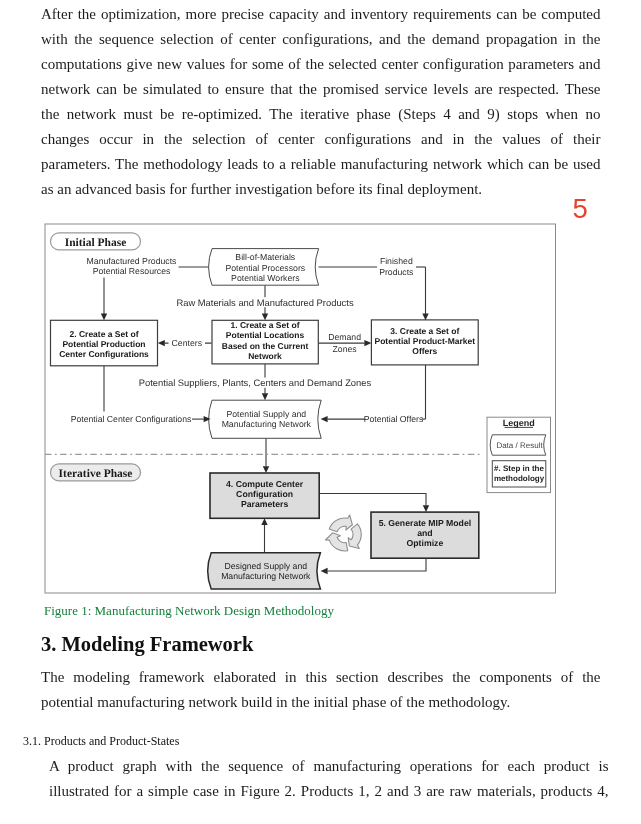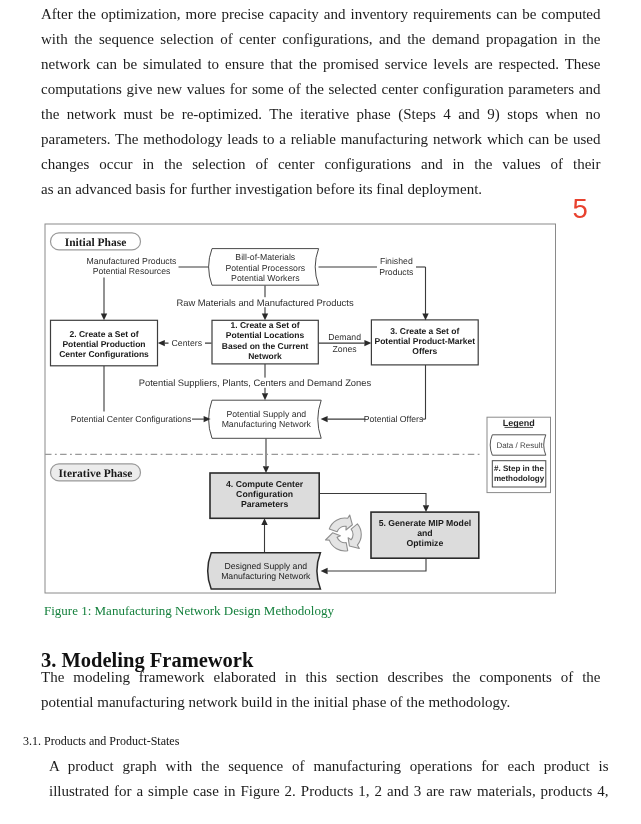--- a/index.html
+++ b/index.html
@@ -2,40 +2,40 @@
 <html><head>
 <meta charset="utf-8">
 <style>
   html,body{margin:0;padding:0;background:#ffffff;}
   #page{position:relative;width:629px;height:824px;background:#ffffff;overflow:hidden;}
   .para{position:absolute;left:41px;width:559.5px;font-family:"Liberation Serif",serif;
         font-size:15px;line-height:25px;color:#1c1c1c;}
   .para div{text-align:justify;text-align-last:justify;white-space:normal;}
   .para div.last{text-align:center;text-align-last:left;}
   .h1{position:absolute;left:41px;font-family:"Liberation Serif",serif;font-weight:bold;
-      font-size:20.5px;line-height:20.5px;color:#111;white-space:nowrap;margin-top:16px;}
+      font-size:20.5px;line-height:20.5px;color:#111;white-space:nowrap;}
   .h2{position:absolute;left:23px;font-family:"Liberation Serif",serif;font-weight:normal;
       font-size:12px;line-height:18px;color:#111;white-space:nowrap;}
   .caption{position:absolute;left:44px;font-family:"Liberation Serif",serif;
       font-size:13px;line-height:12.5px;color:#15803d;white-space:nowrap;}
   .pageno{position:absolute;font-family:"Liberation Sans",sans-serif;font-size:27.5px;
       line-height:27.5px;color:#e8422f;}
 </style>
 </head>
 <body>
 <div id="page">
 
 <div class="para" style="top:1.5px;">
 <div>After the optimization, more precise capacity and inventory requirements can be computed</div>
 <div>with the sequence selection of center configurations, and the demand propagation in the</div>
+<div>computations give new values for some of the selected center configuration parameters and</div>
 <div>network can be simulated to ensure that the promised service levels are respected. These</div>
-<div>computations give new values for some of the selected center configuration parameters and</div>
 <div>the network must be re-optimized. The iterative phase (Steps 4 and 9) stops when no</div>
+<div>changes occur in the selection of center configurations and in the values of their</div>
 <div>parameters. The methodology leads to a reliable manufacturing network which can be used</div>
-<div>changes occur in the selection of center configurations and in the values of their</div>
 <div class="last">as an advanced basis for further investigation before its final deployment.</div>
 </div>
 
 <div class="pageno" style="left:572.5px;top:194.5px;">5</div>
 
 <svg style="position:absolute;left:0;top:0;" width="641" height="824" viewBox="0 0 641 824" font-family="&quot;Liberation Sans&quot;, sans-serif" text-rendering="geometricPrecision">
 
   <rect x="45" y="224" width="510.5" height="369" fill="#ffffff" stroke="#8a8a8a" stroke-width="1"></rect>
 
   <g stroke="#3a3a3a" stroke-width="1.1" fill="none">

